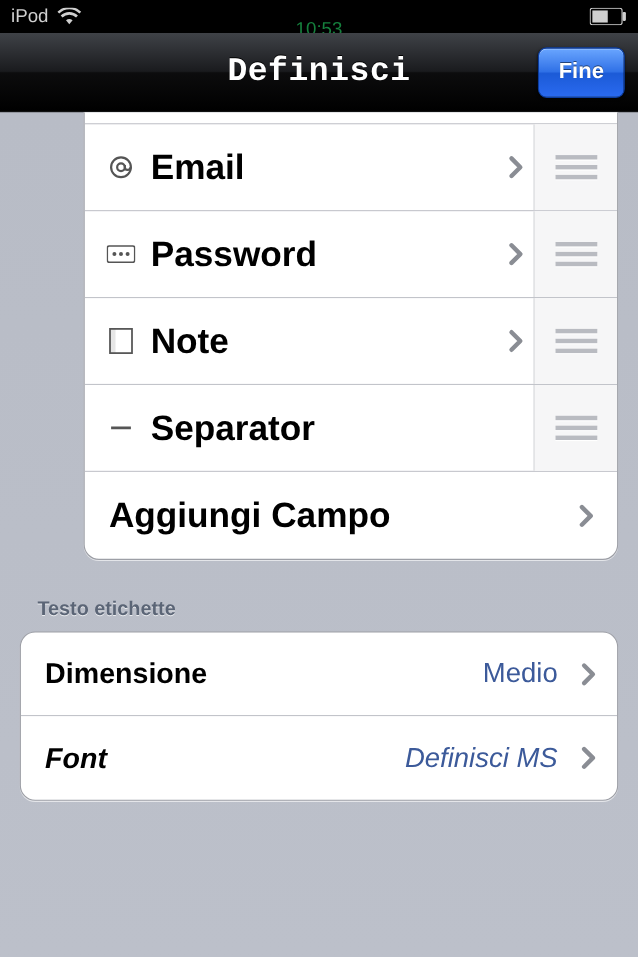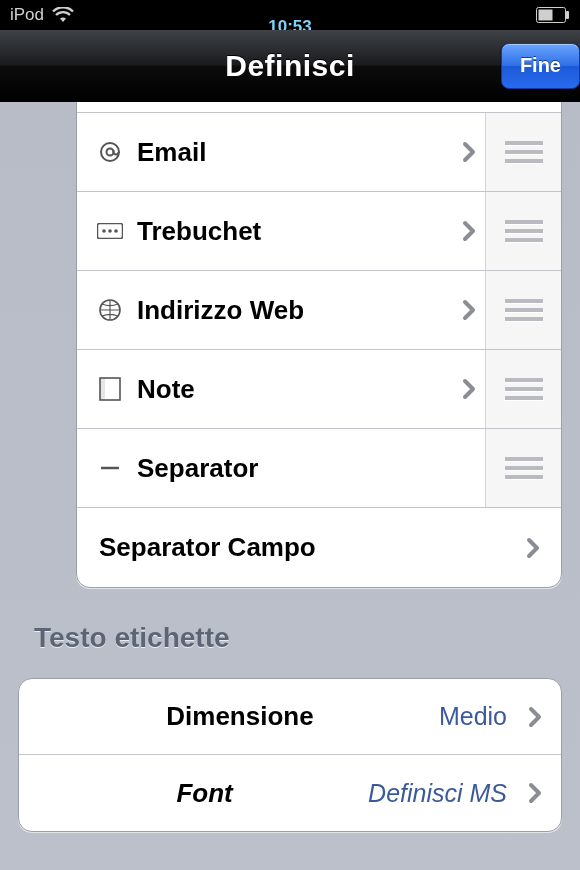--- a/index.html
+++ b/index.html
@@ -15,43 +15,44 @@
     background: #000;
     color: #d0d0d0;
     display: flex;
     align-items: center;
     justify-content: space-between;
     padding: 0 10px;
     font-size: 17px;
     font-weight: 500;
   }
   .status-left, .status-right { display: flex; align-items: center; gap: 8px; }
-  .status-center { position: absolute; left: 50%; transform: translateX(-50%); color: #7dd3fc; font-weight: 700; margin-top: 24px; }
+  .status-center { position: absolute; left: 50%; transform: translateX(-50%); color: #15803d; font-weight: 400; margin-top: 24px; }
   .wifi-icon svg, .battery-icon svg { display: block; }
 
   
   .nav-bar {
     height: 72px;
     background: linear-gradient(#3f4247, #1a1b1e 49%, #0c0c0d 51%, #000);
     border-bottom: 1px solid #000;
     display: flex;
     align-items: center;
     justify-content: center;
     position: relative;
   }
   .nav-title {
     color: #fff;
     font-size: 30px;
     font-weight: 700;
     text-shadow: 0 -1px 0 #000;
     letter-spacing: 0.5px;
+    font-family: Liberation Mono, monospace;
   }
   .done-btn {
     position: absolute;
-    right: 0;
+    right: 12px;
     top: 50%;
     transform: translateY(-50%);
     height: 46px;
     padding: 0 18px;
     border-radius: 8px;
     background: linear-gradient(#6aa6ff, #2f70e6 49%, #1b5ad6 51%, #2a6af0);
     border: 1px solid #0b3da0;
     box-shadow: inset 0 1px 0 rgba(255,255,255,0.4), 0 1px 2px rgba(0,0,0,0.6);
     color: #fff;
     font-size: 20px;
@@ -96,21 +97,21 @@
     width: 38px;
     display: flex;
     justify-content: center;
     margin-left: 14px;
     color: #555;
   }
   .row-icon svg { display: block; }
 
   .row-label {
     flex: 1;
-    font-size: 26px;
+    font-size: 32px;
     font-weight: 700;
     color: #000;
     margin-left: 8px;
   }
   .row-chevron {
     color: #8a8d94;
     margin-right: 8px;
   }
   .row-grip {
     width: 76px;
@@ -132,36 +133,35 @@
     height: 4px;
     background: #b9bbc1;
     box-shadow: 0 1px 0 #fff;
   }
 
   .add-row .row-label { margin-left: 22px; }
   .add-row .row-chevron { margin-right: 20px; }
 
   
   .section-header {
-    margin: 34px 34px 24px 34px;
+    margin: 34px 34px 10px 34px;
     color: #5b6576;
-    font-size: 28px;
+    font-size: 18px;
     font-weight: 700;
     text-shadow: 0 1px 0 rgba(255,255,255,0.7);
   }
 
   
   .group-settings {
     margin: 0 18px;
     background: #fff;
     border: 1px solid #9d9fa6;
     border-radius: 14px;
     overflow: hidden;
     box-shadow: 0 1px 0 rgba(255,255,255,0.6);
-    text-align: center;
   }
   .setting-row {
     height: 76px;
     border-bottom: 1px solid #c2c4ca;
     display: flex;
     align-items: center;
     padding: 0 18px 0 22px;
   }
   .setting-row:last-child { border-bottom: none; font-style: italic; }
   .setting-label {
@@ -245,57 +245,35 @@
       <div class="field-row">
 
         <div class="row-icon">
           <svg width="26" height="16" viewBox="0 0 26 16">
               <rect x="0.5" y="0.5" width="25" height="15" rx="2" fill="none" stroke="#555" stroke-width="1.5"></rect>
               <circle cx="7" cy="8" r="1.8" fill="#555"></circle>
               <circle cx="13" cy="8" r="1.8" fill="#555"></circle>
               <circle cx="19" cy="8" r="1.8" fill="#555"></circle>
             </svg>
         </div>
-        <div class="row-label">Trebuchet</div>
+        <div class="row-label">Password</div>
         <div class="row-chevron chevron">
           <svg width="16" height="22" viewBox="0 0 16 22">
               <path d="M4 3 L12 11 L4 19" stroke="#8a8d94" stroke-width="4" fill="none" stroke-linecap="round" stroke-linejoin="round"></path>
             </svg>
         </div>
         <div class="row-grip">
           <div class="grip-lines">
               <span></span>
               <span></span>
               <span></span>
             </div>
         </div>
       </div>
 
-      <div class="field-row">
-
-        <div class="row-icon">
-          <svg width="24" height="24" viewBox="0 0 24 24">
-              <circle cx="12" cy="12" r="10" fill="none" stroke="#555" stroke-width="1.6"></circle>
-              <path d="M2 12 h20 M12 2 v20 M4 6 a14 8 0 0 0 16 0 M4 18 a14 8 0 0 1 16 0" stroke="#555" stroke-width="1.2" fill="none"></path>
-            </svg>
-        </div>
-        <div class="row-label">Indirizzo Web</div>
-        <div class="row-chevron chevron">
-          <svg width="16" height="22" viewBox="0 0 16 22">
-              <path d="M4 3 L12 11 L4 19" stroke="#8a8d94" stroke-width="4" fill="none" stroke-linecap="round" stroke-linejoin="round"></path>
-            </svg>
-        </div>
-        <div class="row-grip">
-          <div class="grip-lines">
-              <span></span>
-              <span></span>
-              <span></span>
-            </div>
-        </div>
-      </div>
 
       <div class="field-row">
 
         <div class="row-icon">
           <svg width="22" height="24" viewBox="0 0 22 24">
               <rect x="1" y="1" width="20" height="22" fill="none" stroke="#555" stroke-width="1.6"></rect>
               <rect x="1" y="1" width="5" height="22" fill="#555" opacity="0.15"></rect>
             </svg>
         </div>
         <div class="row-label">Note</div>
@@ -326,21 +304,21 @@
           <div class="grip-lines">
               <span></span>
               <span></span>
               <span></span>
             </div>
         </div>
       </div>
 
       <div class="field-row add-row">
 
-        <div class="row-label">Separator Campo</div>
+        <div class="row-label">Aggiungi Campo</div>
         <div class="row-chevron chevron">
           <svg width="16" height="22" viewBox="0 0 16 22">
               <path d="M4 3 L12 11 L4 19" stroke="#8a8d94" stroke-width="4" fill="none" stroke-linecap="round" stroke-linejoin="round"></path>
             </svg>
         </div>
       </div>
 
     </div>
   </div>
 

